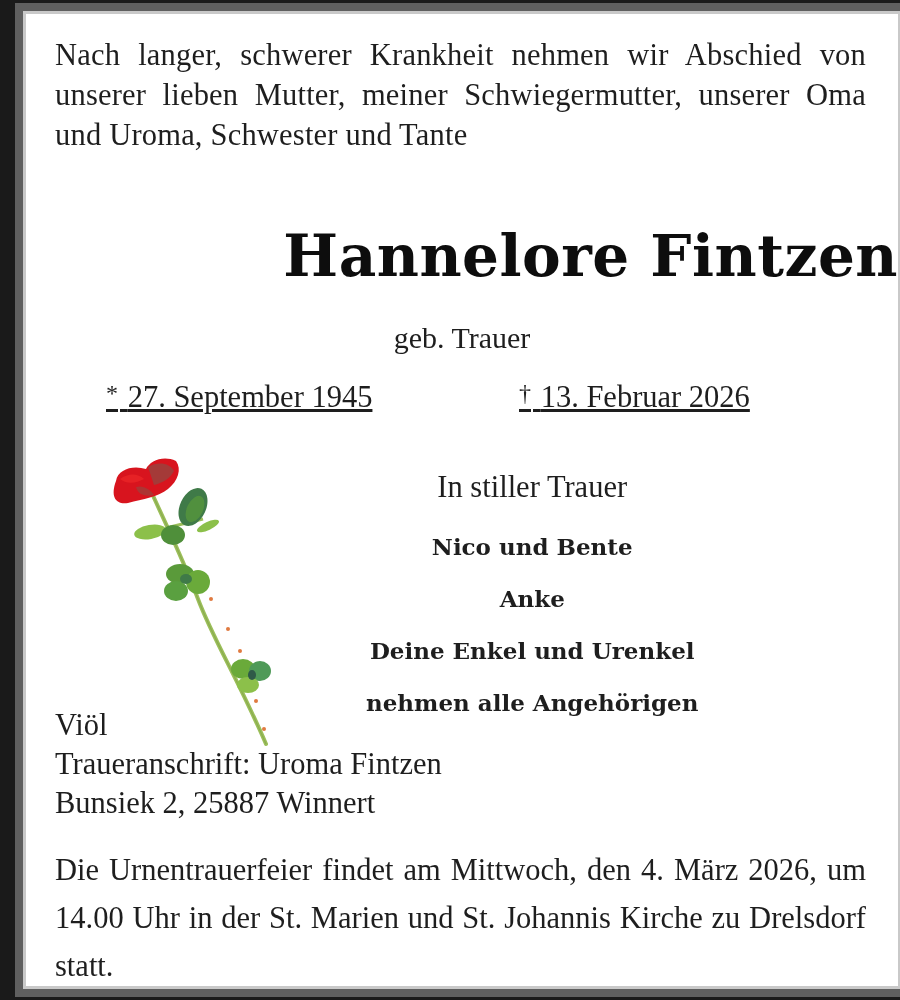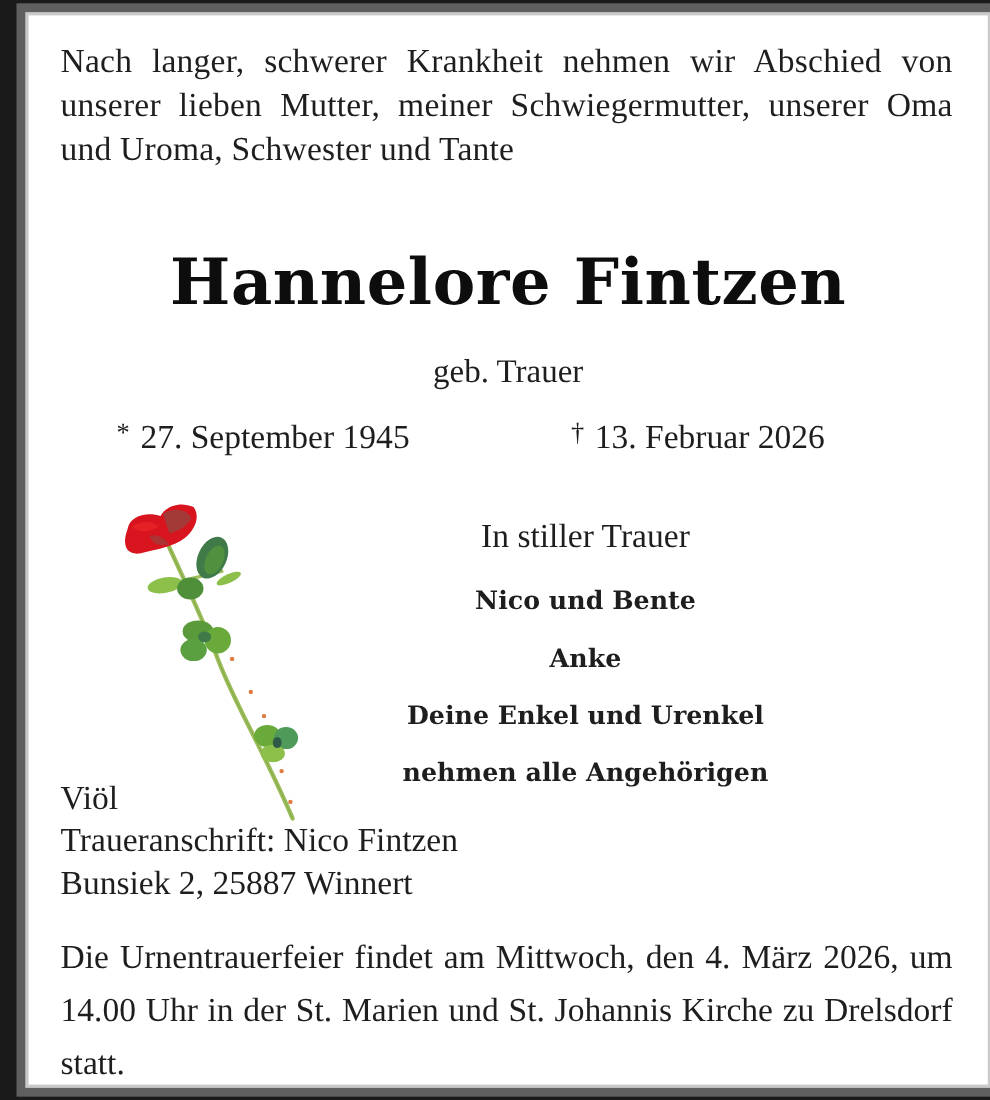--- a/index.html
+++ b/index.html
@@ -50,41 +50,42 @@
       line-height: 40px;
       text-align: justify;
       text-align-last: left;
       font-family: "Liberation Serif", "DejaVu Serif", serif;
       letter-spacing: 0.2px;
     }
     .name {
       position: absolute;
       left: 0; right: 0;
       top: 208px;
-      text-align: center;
+      text-align: right;
       font-size: 58px;
       font-weight: bold;
       font-family: "DejaVu Serif", "Liberation Serif", serif;
       letter-spacing: 0.5px;
       color: #0d0d0d;
     }
     .maiden {
       position: absolute;
       left: 0; right: 0;
       top: 307px;
       text-align: center;
       font-size: 30px;
       font-family: "Liberation Serif", "DejaVu Serif", serif;
     }
     .dates {
       position: absolute;
       top: 366px;
       font-size: 30.5px;
       font-family: "Liberation Serif", "DejaVu Serif", serif;
       white-space: nowrap;
+      text-decoration: underline;
     }
     .date-birth { left: 80px; }
     .date-death { left: 493px; }
     .sym { font-size: 24px; vertical-align: 6px; margin-right: 2px; }
 
     .rose {
       position: absolute;
       left: 62px;
       top: 425px;
       width: 200px;
@@ -193,21 +194,21 @@
         <div class="mourners">
           <div class="lead">In stiller Trauer</div>
           <div class="m">Nico und Bente</div>
           <div class="m">Anke</div>
           <div class="m">Deine Enkel und Urenkel</div>
           <div class="m">nehmen alle Angehörigen</div>
         </div>
 
         <div class="address">
           <div>Viöl</div>
-          <div>Traueranschrift: Nico Fintzen</div>
+          <div>Traueranschrift: Uroma Fintzen</div>
           <div>Bunsiek 2, 25887 Winnert</div>
         </div>
 
         <p class="ceremony" style="margin:0">Die Urnentrauerfeier findet am Mittwoch, den 4. März 2026, um 14.00 Uhr in der St. Marien und St. Johannis Kirche zu Drelsdorf statt.</p>
 
       </div>
     </div>
   </div>
 </div>
 

